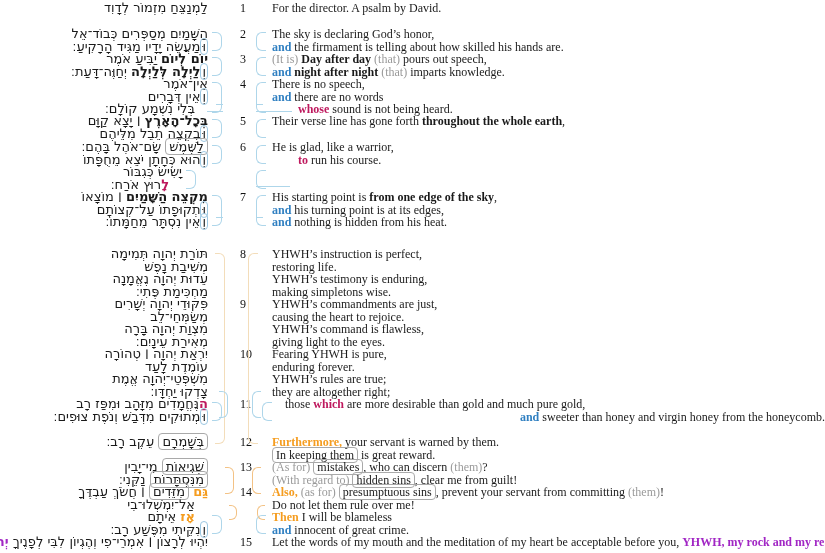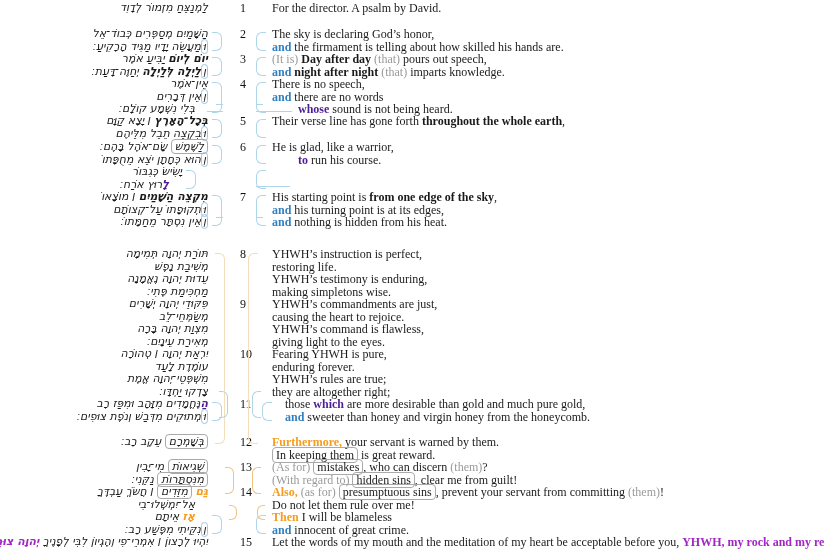--- a/index.html
+++ b/index.html
@@ -2,28 +2,28 @@
 <html><head>
 <meta charset="utf-8">
 <style>
   html,body{margin:0;padding:0;background:#fff;}
   .page{position:relative;width:825px;height:553px;overflow:hidden;background:#fff;}
   .verse{position:absolute;left:0;width:825px;}
   .v1{top:2px}.v2{top:28px}.v3{top:53px}.v4{top:78px}.v5{top:115px}
   .v6{top:141px}.v7{top:191px}.v8{top:248px}.v9{top:298px}.v10{top:348px}
   .v11{top:398px}.v12{top:436px}.v13{top:461px}.v14{top:486px}.v15{top:536px}
   .heb{position:absolute;left:0;top:0;width:208px;direction:rtl;text-align:right;}
-  .hline{height:12.5px;line-height:12.5px;font-family:"DejaVu Sans",sans-serif;font-size:11px;white-space:nowrap;color:#1a1a1a;font-style:italic;}
+  .hline{height:12.5px;line-height:12.5px;font-family:"DejaVu Sans",sans-serif;font-size:13px;white-space:nowrap;color:#1a1a1a;}
   .num{position:absolute;left:240px;top:0;width:22px;font-family:"Liberation Serif",serif;font-size:12px;line-height:12.5px;color:#111;}
   .eng{position:absolute;left:272px;top:0;right:0;}
   .eline{height:12.5px;line-height:12.5px;font-family:"Liberation Serif",serif;font-size:12px;white-space:nowrap;color:#1a1a1a;}
   .s-p{}
   .s-b{font-weight:bold;}
   .s-and{color:#2f7fc1;font-weight:bold;}
-  .s-rel{color:#4c1d95;font-weight:bold;}
+  .s-rel{color:#be185d;font-weight:bold;}
   .s-g{color:#9a9a9a;}
   .s-o{color:#f59d20;font-weight:bold;}
   .s-pu{color:#a126c4;font-weight:bold;}
   .s-bx{border:1px solid #a9a9a9;border-radius:4px;padding:0 3px;}
   .s-vb{border:1px solid #9cc7e2;border-radius:4px;padding:0 1px;}
   .brk,.conn{position:absolute;}
   .brk{width:9px;}
   .bl{border-left:1.5px solid;border-top:1.5px solid;border-bottom:1.5px solid;border-radius:6px 0 0 6px;}
   .br{border-right:1.5px solid;border-top:1.5px solid;border-bottom:1.5px solid;border-radius:0 6px 6px 0;}
   .c-blue{border-color:#aed6ea;}
@@ -191,21 +191,21 @@
         </div>
       </div>
       <div class="verse v11">
         <div class="heb">
           <div class="hline"><span class="s-rel">הַ</span><span class="s-p">נֶּחֱמָדִים מִזָּהָב וּמִפַּז רָב</span></div>
           <div class="hline"><span class="s-vb">וּ</span><span class="s-p">מְתוּקִים מִדְּבַשׁ וְנֹפֶת צוּפִים׃</span></div>
         </div>
         <div class="num">11</div>
         <div class="eng">
           <div class="eline" style="padding-left: 13px;"><span class="s-p">those </span><span class="s-rel">which</span><span class="s-p"> are more desirable than gold and much pure gold,</span></div>
-          <div class="eline" style="padding-left: 13px;"><span class="s-and">and</span><span class="s-p"> sweeter than honey and virgin honey from the honeycomb.</span></div>
+          <div class="eline" style="padding-left: 13px; text-align: right;"><span class="s-and">and</span><span class="s-p"> sweeter than honey and virgin honey from the honeycomb.</span></div>
         </div>
         <div class="brk br c-blue" style="top: 4px; height: 16.5px; left: 212px;"></div>
         <div class="brk bl c-blue" style="top: 4px; height: 16.5px; left: 262px;"></div>
       </div>
       <div class="verse v12">
         <div class="heb">
           <div class="hline"><span class="s-bx">בְּשָׁמְרָם</span><span class="s-p"> עֵקֶב רָב׃</span></div>
         </div>
         <div class="num">12</div>
         <div class="eng">

